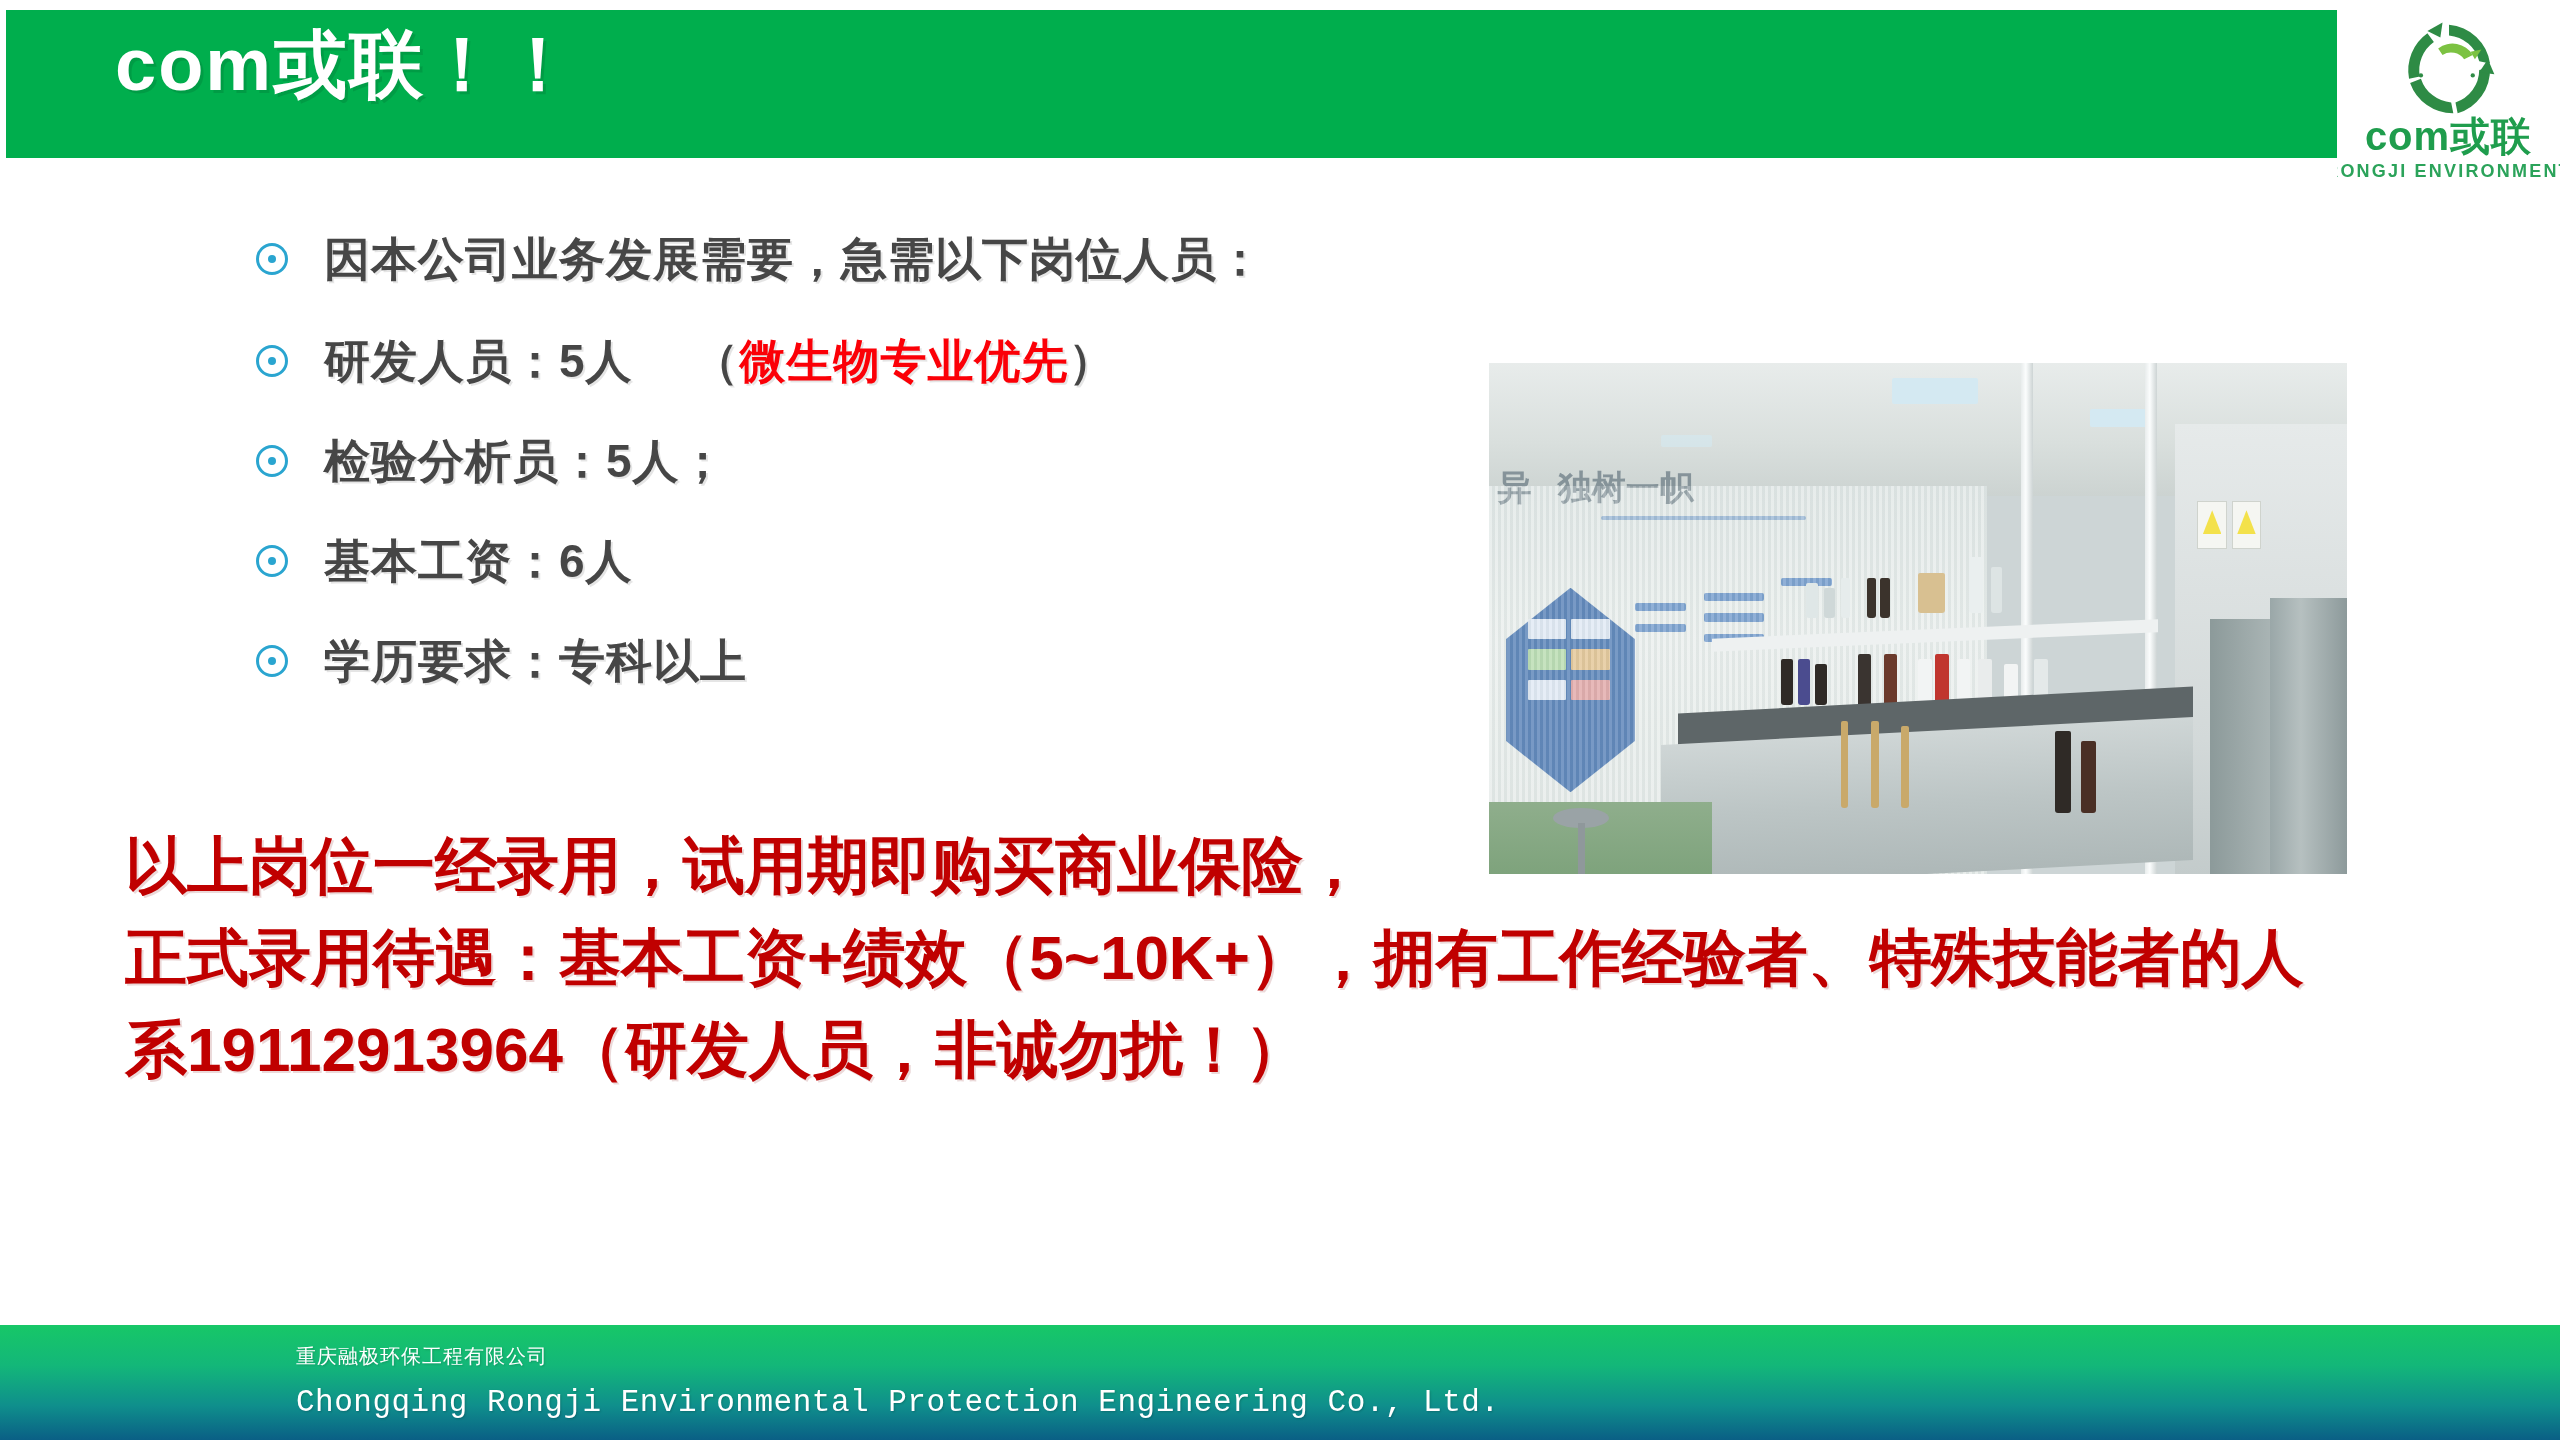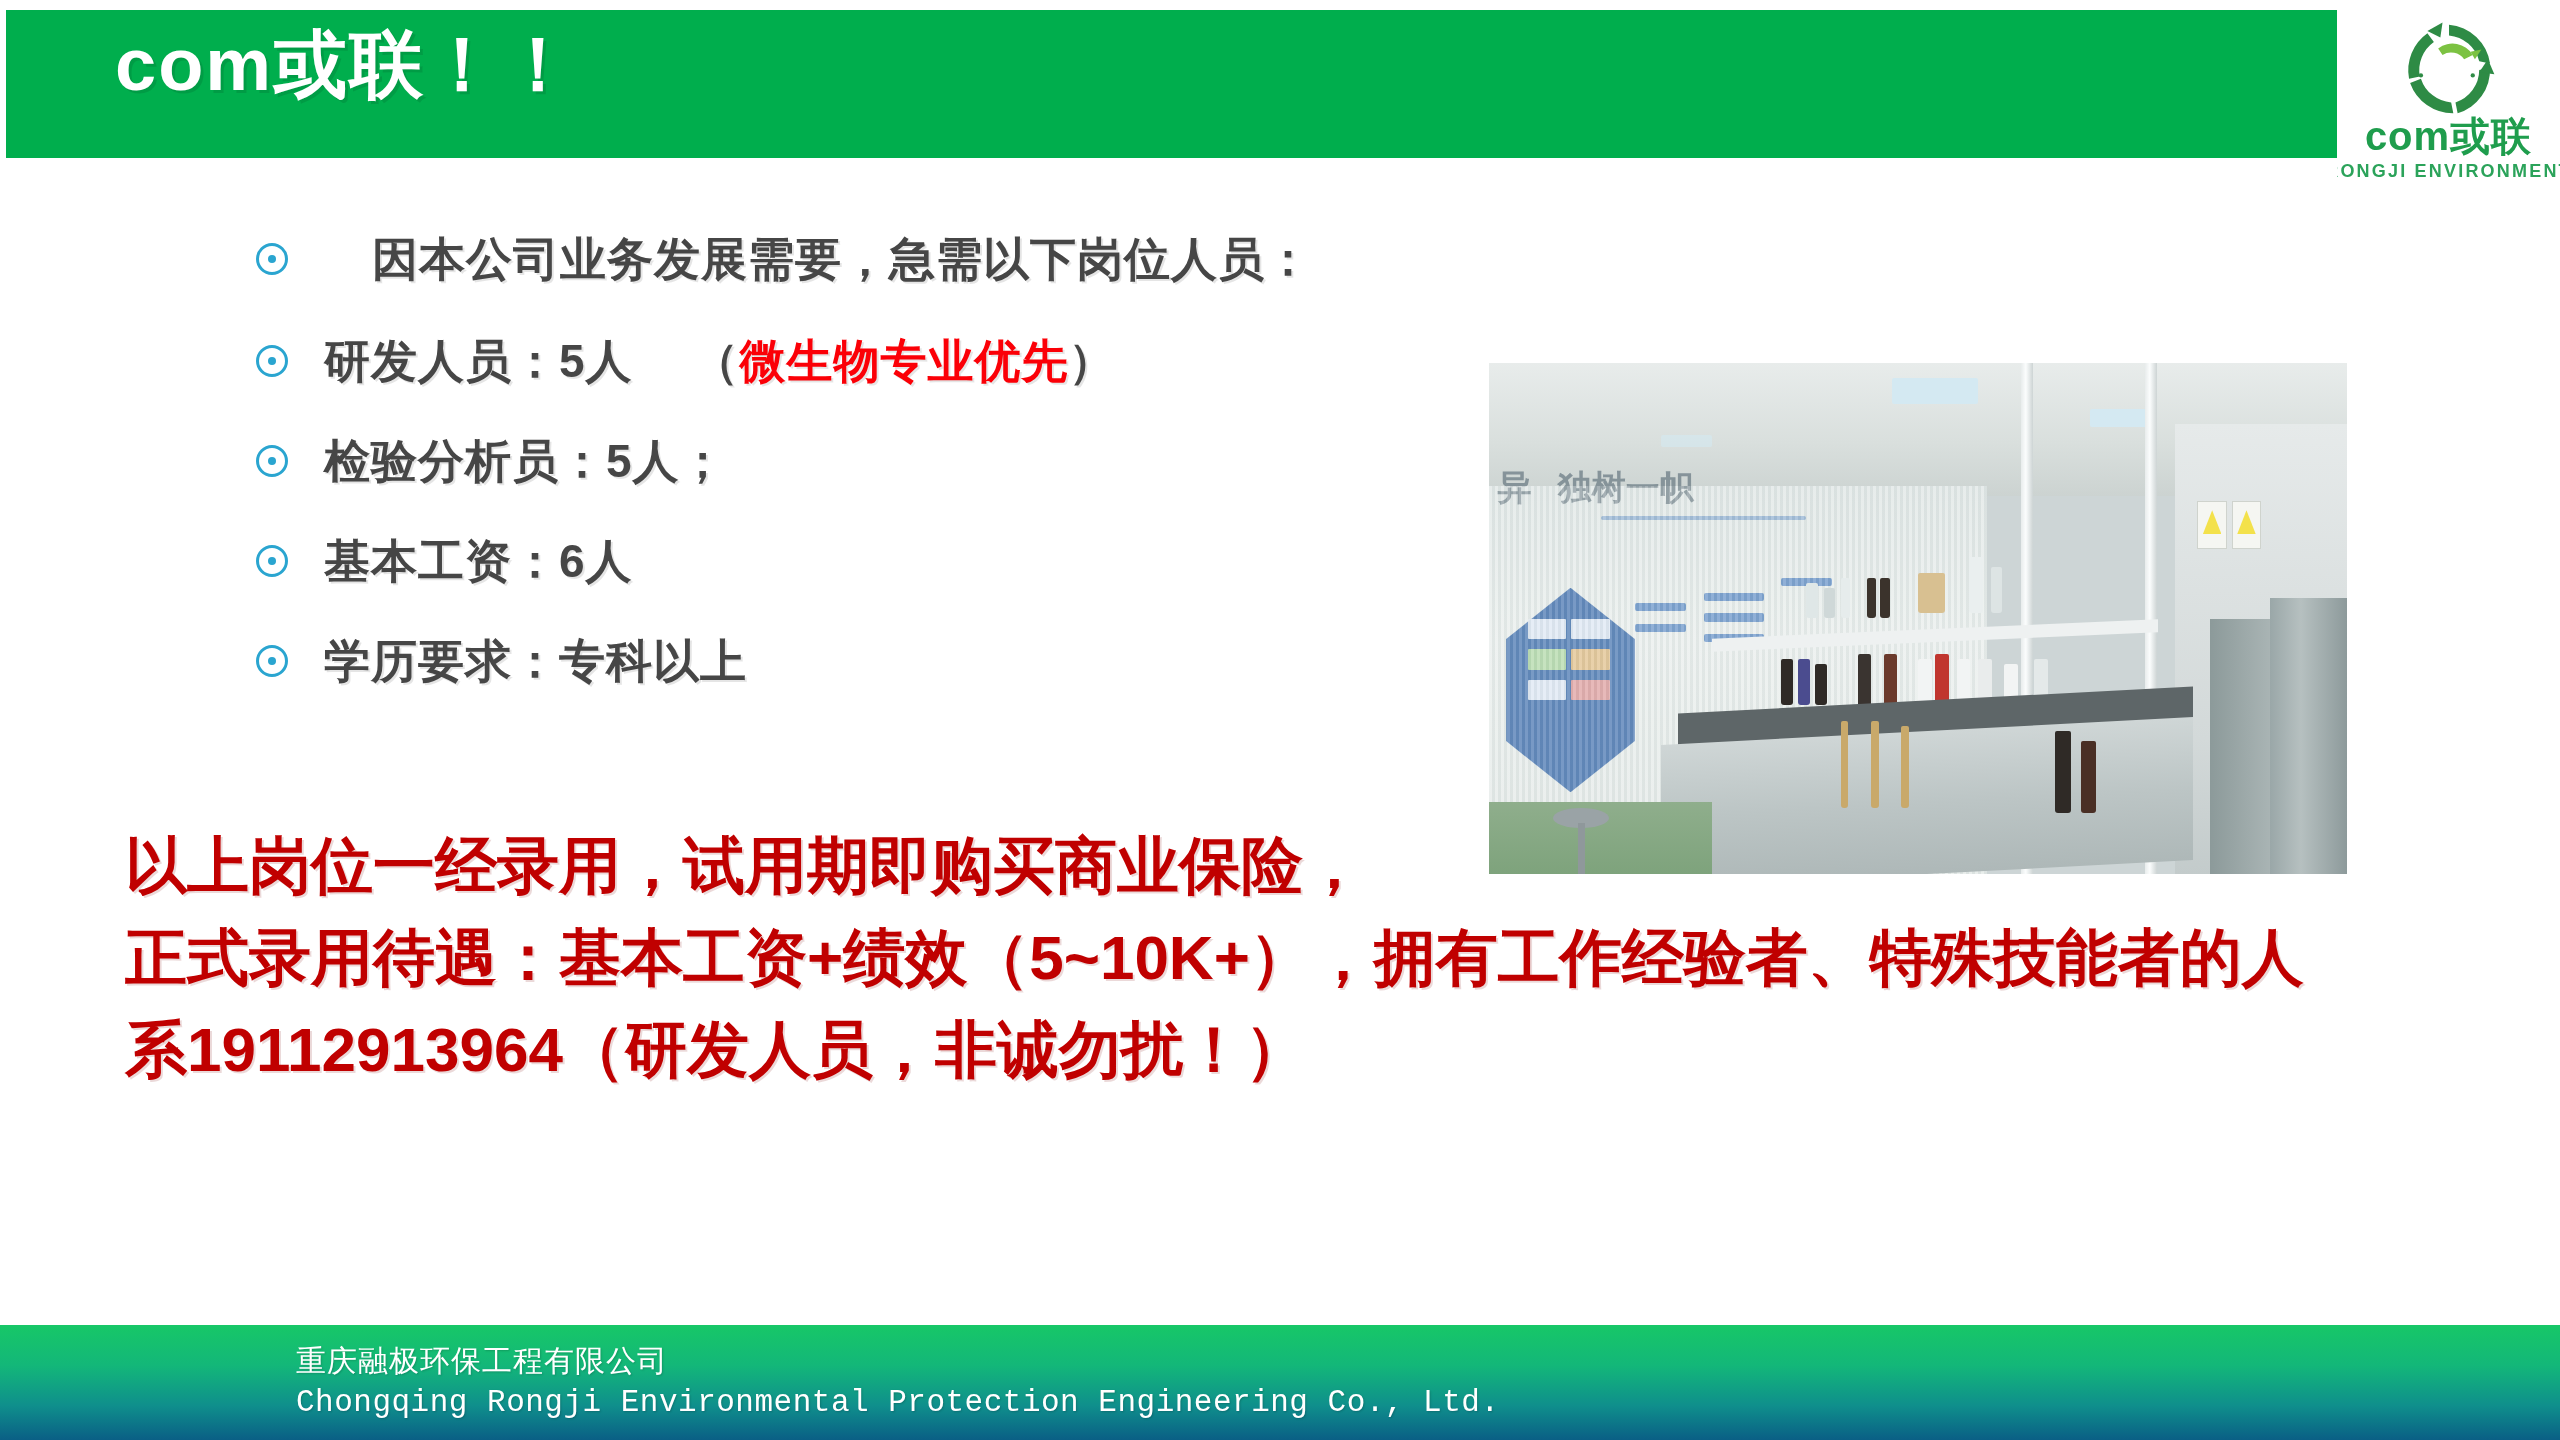--- a/index.html
+++ b/index.html
@@ -124,21 +124,21 @@
     text-shadow: 2px 2px 0 rgba(0,0,0,0.10);
   }
   .bullet-text .hl-red {
     color: #fb0007;
   }
   .bullet-text .paren {
     color: #464646;
   }
 
   
-  .bullet-row.r0 { margin-top: 22px; gap: 48px; }
+  .bullet-row.r0 { margin-top: 22px; }
   .bullet-row.r1 { margin-top: 28px; }
   .bullet-row.r2 { margin-top: 26px; }
   .bullet-row.r3 { margin-top: 26px; }
   .bullet-row.r4 { margin-top: 26px; }
 
   
   .photo {
     position: absolute;
     left: 1489px;
     top: 363px;
@@ -271,21 +271,21 @@
     left: 0;
     top: 1325px;
     width: 2560px;
     height: 115px;
     background: linear-gradient(180deg, #17c767 0%, #13b779 35%, #0f8f8c 70%, #0a5f85 100%);
   }
   .footer-cn {
     position: absolute;
     left: 296px;
     top: 1346px;
-    font-size: 30px;
+    font-size: 20px;
     color: #ffffff;
     letter-spacing: 1px;
     white-space: nowrap;
     line-height: 1;
     text-shadow: 1px 1px 2px rgba(0,0,0,0.18);
   }
   .footer-en {
     position: absolute;
     left: 296px;
     top: 1387px;

